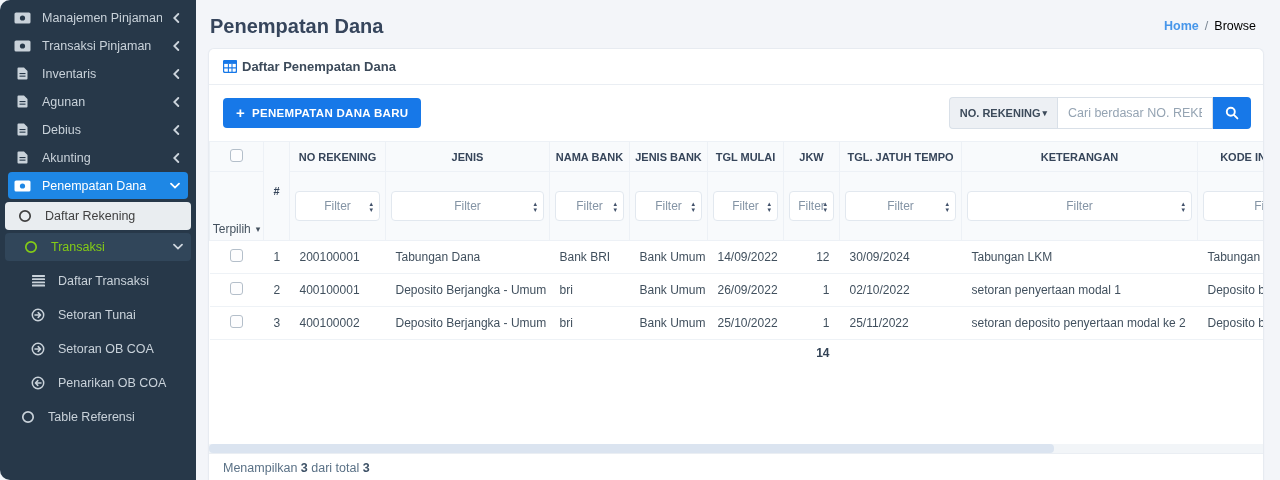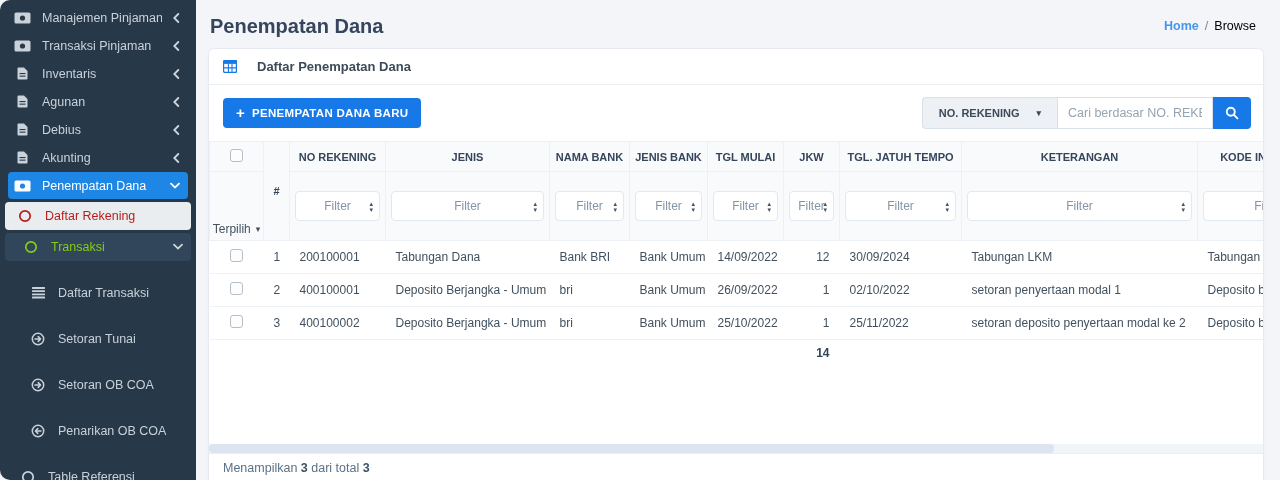--- a/index.html
+++ b/index.html
@@ -23,67 +23,67 @@
     font-size:12.5px; border-radius:4px; cursor:pointer; white-space:nowrap;
   }
   .nav-item .nav-icon { width:20px; display:flex; justify-content:center; flex-shrink:0; }
   .nav-item .nav-label { flex:1; overflow:hidden; }
   .nav-item .chev { flex-shrink:0; display:flex; color:#cdd5dd; }
   .nav-item.active { background:#1e87e5; color:#fff; }
   .nav-item.active .chev { color:#fff; }
   .icon-hole { fill:#273849; }
   .nav-item.active .icon-hole { fill:#1e87e5; }
   .nav-item.sub {
-    background:#e9edf0; color:#b91c1c; height:28px; margin:3px 5px; padding-left:10px;
+    background:#e9edf0; color:#404040; height:28px; margin:3px 5px; padding-left:10px;
   }
   .nav-item.sub-open {
     background:#31465a; color:#84cc16; height:28px; margin:3px 5px; padding-left:16px;
   }
   .nav-item.sub-plain { padding-left:10px; }
-  .nav-item.subsub { padding-left:20px; height:28px; margin:18px 8px; }
+  .nav-item.subsub { padding-left:20px; height:28px; margin:6px 8px; }
 
   
   .main { flex:1; min-width:0; display:flex; flex-direction:column; }
   .content-header {
     height:48px; display:flex; justify-content:space-between; align-items:center;
     padding:10px 24px 6px 14px;
   }
   .page-title { font-size:20px; font-weight:600; color:#36455c; }
   .breadcrumb { font-size:12.5px; display:flex; gap:6px; align-items:center; }
   .breadcrumb .home { color:#4796ea; font-weight:600; text-decoration:none; }
   .breadcrumb .sep { color:#7b8794; }
   .breadcrumb .current { color:#000000; }
 
   .card {
     margin:0 16px 0 12px; background:#fff;
     border:1px solid #e7ebf1; border-bottom:none; border-radius:6px 6px 0 0;
     flex:1; display:flex; flex-direction:column; overflow:hidden;
     box-shadow:0 1px 2px rgba(40,60,90,.04);
   }
   .card-header {
-    height:36px; flex-shrink:0; display:flex; align-items:center; gap:20px;
+    height:36px; flex-shrink:0; display:flex; align-items:center; gap:5px;
     padding:0 14px; border-bottom:1px solid #eaeef3;
     font-size:13px; font-weight:700; color:#3c4a5a;
   }
   .toolbar {
     height:56px; flex-shrink:0; display:flex; justify-content:space-between;
     align-items:center; padding:0 12px 0 14px;
   }
   .btn-new {
     display:flex; align-items:center; gap:7px;
     background:#1778e8; color:#fff; border:none; border-radius:4px;
     font-family:inherit; font-size:11.5px; font-weight:700; letter-spacing:.3px;
     padding:9px 13px; cursor:pointer;
   }
   .btn-new .plus { font-size:15px; font-weight:700; line-height:10px; }
   .search-group { display:flex; height:32px; }
   .field-select {
-    display:flex; align-items:center; gap:17px;
+    display:flex; align-items:center; gap:2px;
     background:#edf0f4; border:1px solid #d9e0e8; border-right:none;
-    border-radius:4px 0 0 4px; padding:0 16px;
+    border-radius:4px 0 0 4px; padding:0 10px;
     font-size:11px; font-weight:700; color:#3c4a5a; cursor:pointer; white-space:nowrap;
   }
   .field-select .caret { font-size:9px; color:#3c4a5a; }
   .search-input {
     width:156px; border:1px solid #d9e0e8; padding:0 10px;
     font-family:inherit; font-size:12.5px; color:#41505e; outline:none;
   }
   .search-input::placeholder { color:#95a4b3; }
   .btn-search {
     width:38px; background:#1778e8; border:none; border-radius:0 4px 4px 0;

